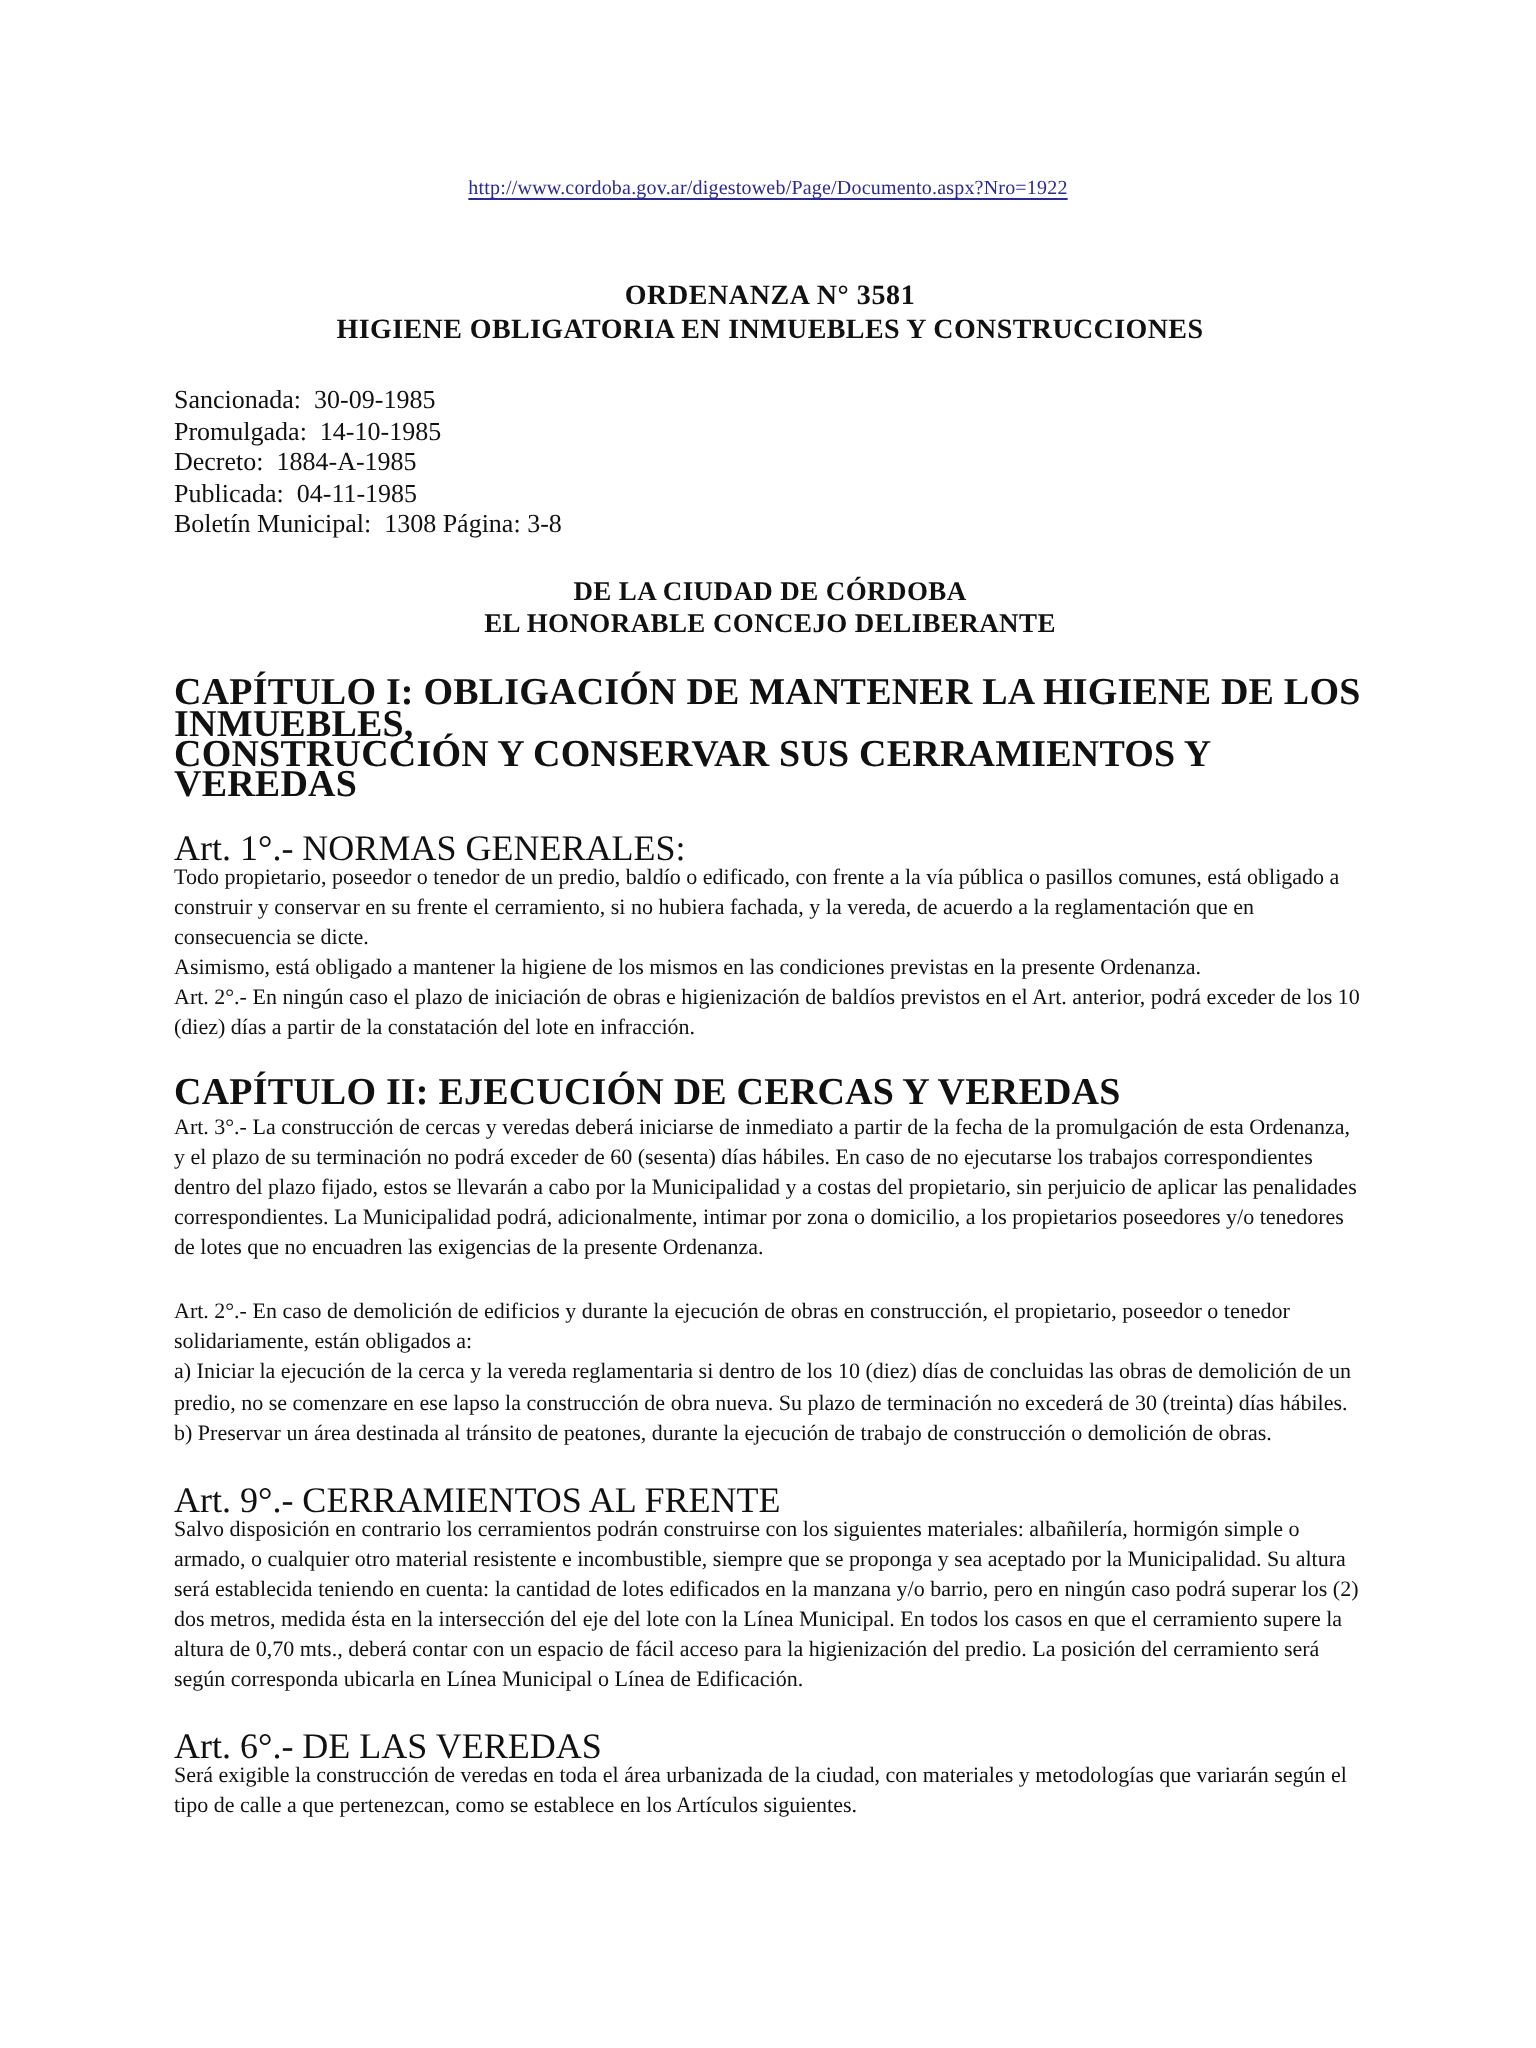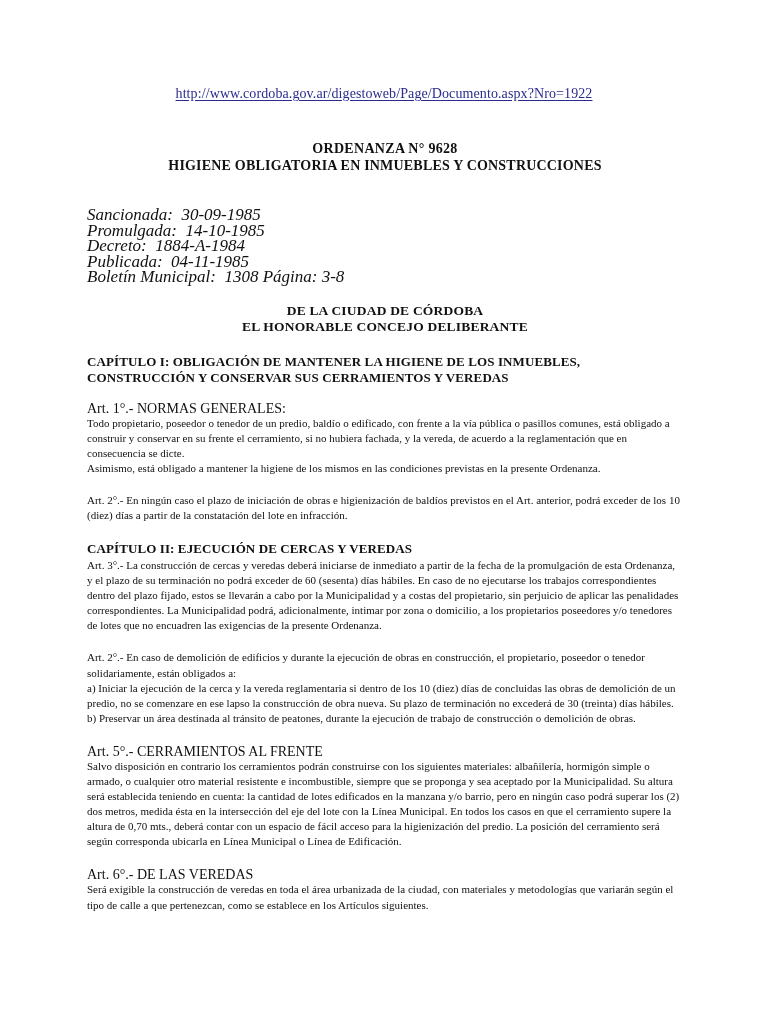--- a/index.html
+++ b/index.html
@@ -28,21 +28,21 @@
   
   .url-bar {
     position: absolute;
     top: 84px;
     left: 0;
     right: 0;
     text-align: center;
   }
   .url-link {
     font-family: "Liberation Serif", "DejaVu Serif", serif;
-    font-size: 14px;
+    font-size: 10px;
     letter-spacing: 0.1px;
     color: #2b2b8f;
     text-decoration: underline;
     text-underline-offset: 2px;
     cursor: pointer;
   }
 
   
   .doc {
     position: absolute;
@@ -60,82 +60,81 @@
     line-height: 17px;
   }
   .title-sub {
     font-size: 14px;
     font-weight: bold;
     letter-spacing: 0.2px;
     line-height: 18px;
   }
 
   .meta {
-    margin-top: 32px;
-    font-size: 17px;
+    margin-top: 17px;
+    font-size: 13px;
     line-height: 15.6px;
-    font-style: italic;
   }
   .meta div { white-space: pre; }
 
   .organ {
     margin-top: 18px;
     font-size: 13.5px;
     font-weight: bold;
     line-height: 15.6px;
     letter-spacing: 0.2px;
   }
 
   .chapter {
-    font-size: 13px;
+    font-size: 19px;
     font-weight: bold;
     line-height: 15.4px;
     letter-spacing: 0.1px;
   }
   .chapter-1 { margin-top: 20px; }
   .chapter-2 { margin-top: 17px; }
 
   .art-head {
-    font-size: 14px;
+    font-size: 18px;
     line-height: 15px;
   }
 
   p.body-text {
     margin: 0;
     font-size: 11px;
     line-height: 15.1px;
     text-align: left;
   }
 
   
   .art-1 { margin-top: 16px; }
-  .art-2 { margin-top: 17px; }
+  .art-2 { }
   .art-3 { margin-top: 2px; }
   .art-4 { margin-top: 17px; }
   .art-5 { margin-top: 18px; }
   .art-6 { margin-top: 18px; }
 </style>
 </head>
 <body>
 
 <div class="page">
 
   <div class="url-bar">
     <span class="url-link">http://www.cordoba.gov.ar/digestoweb/Page/Documento.aspx?Nro=1922</span>
   </div>
 
   <div class="doc">
 
-    <div class="center title-main">ORDENANZA N° 9628</div>
+    <div class="center title-main">ORDENANZA N° 3581</div>
     <div class="center title-sub">HIGIENE OBLIGATORIA EN INMUEBLES Y CONSTRUCCIONES</div>
 
     <div class="meta">
       <div>Sancionada:  30-09-1985</div>
       <div>Promulgada:  14-10-1985</div>
-      <div>Decreto:  1884-A-1984</div>
+      <div>Decreto:  1884-A-1985</div>
       <div>Publicada:  04-11-1985</div>
       <div>Boletín Municipal:  1308 Página: 3-8</div>
     </div>
 
     <div class="organ center">
       <div>DE LA CIUDAD DE CÓRDOBA</div>
       <div>EL HONORABLE CONCEJO DELIBERANTE</div>
     </div>
 
     <div class="chapter chapter-1">
@@ -161,21 +160,21 @@
       <p class="body-text">Art. 3°.- La construcción de cercas y veredas deberá iniciarse de inmediato a partir de la fecha de la promulgación de esta Ordenanza, y el plazo de su terminación no podrá exceder de 60 (sesenta) días hábiles. En caso de no ejecutarse los trabajos correspondientes dentro del plazo fijado, estos se llevarán a cabo por la Municipalidad y a costas del propietario, sin perjuicio de aplicar las penalidades correspondientes. La Municipalidad podrá, adicionalmente, intimar por zona o domicilio, a los propietarios poseedores y/o tenedores de lotes que no encuadren las exigencias de la presente Ordenanza.</p>
     </div>
 
     <div class="art-4">
       <p class="body-text">Art. 2°.- En caso de demolición de edificios y durante la ejecución de obras en construcción, el propietario, poseedor o tenedor solidariamente, están obligados a:</p>
       <p class="body-text">a) Iniciar la ejecución de la cerca y la vereda reglamentaria si dentro de los 10 (diez) días de concluidas las obras de demolición de un predio, no se comenzare en ese lapso la construcción de obra nueva. Su plazo de terminación no excederá de 30 (treinta) días hábiles.</p>
       <p class="body-text">b) Preservar un área destinada al tránsito de peatones, durante la ejecución de trabajo de construcción o demolición de obras.</p>
     </div>
 
     <div class="art-5">
-      <div class="art-head">Art. 5°.- CERRAMIENTOS AL FRENTE</div>
+      <div class="art-head">Art. 9°.- CERRAMIENTOS AL FRENTE</div>
       <p class="body-text">Salvo disposición en contrario los cerramientos podrán construirse con los siguientes materiales: albañilería, hormigón simple o armado, o cualquier otro material resistente e incombustible, siempre que se proponga y sea aceptado por la Municipalidad. Su altura será establecida teniendo en cuenta: la cantidad de lotes edificados en la manzana y/o barrio, pero en ningún caso podrá superar los (2) dos metros, medida ésta en la intersección del eje del lote con la Línea Municipal. En todos los casos en que el cerramiento supere la altura de 0,70 mts., deberá contar con un espacio de fácil acceso para la higienización del predio. La posición del cerramiento será según corresponda ubicarla en Línea Municipal o Línea de Edificación.</p>
     </div>
 
     <div class="art-6">
       <div class="art-head">Art. 6°.- DE LAS VEREDAS</div>
       <p class="body-text">Será exigible la construcción de veredas en toda el área urbanizada de la ciudad, con materiales y metodologías que variarán según el tipo de calle a que pertenezcan, como se establece en los Artículos siguientes.</p>
     </div>
 
   </div>
 </div>

